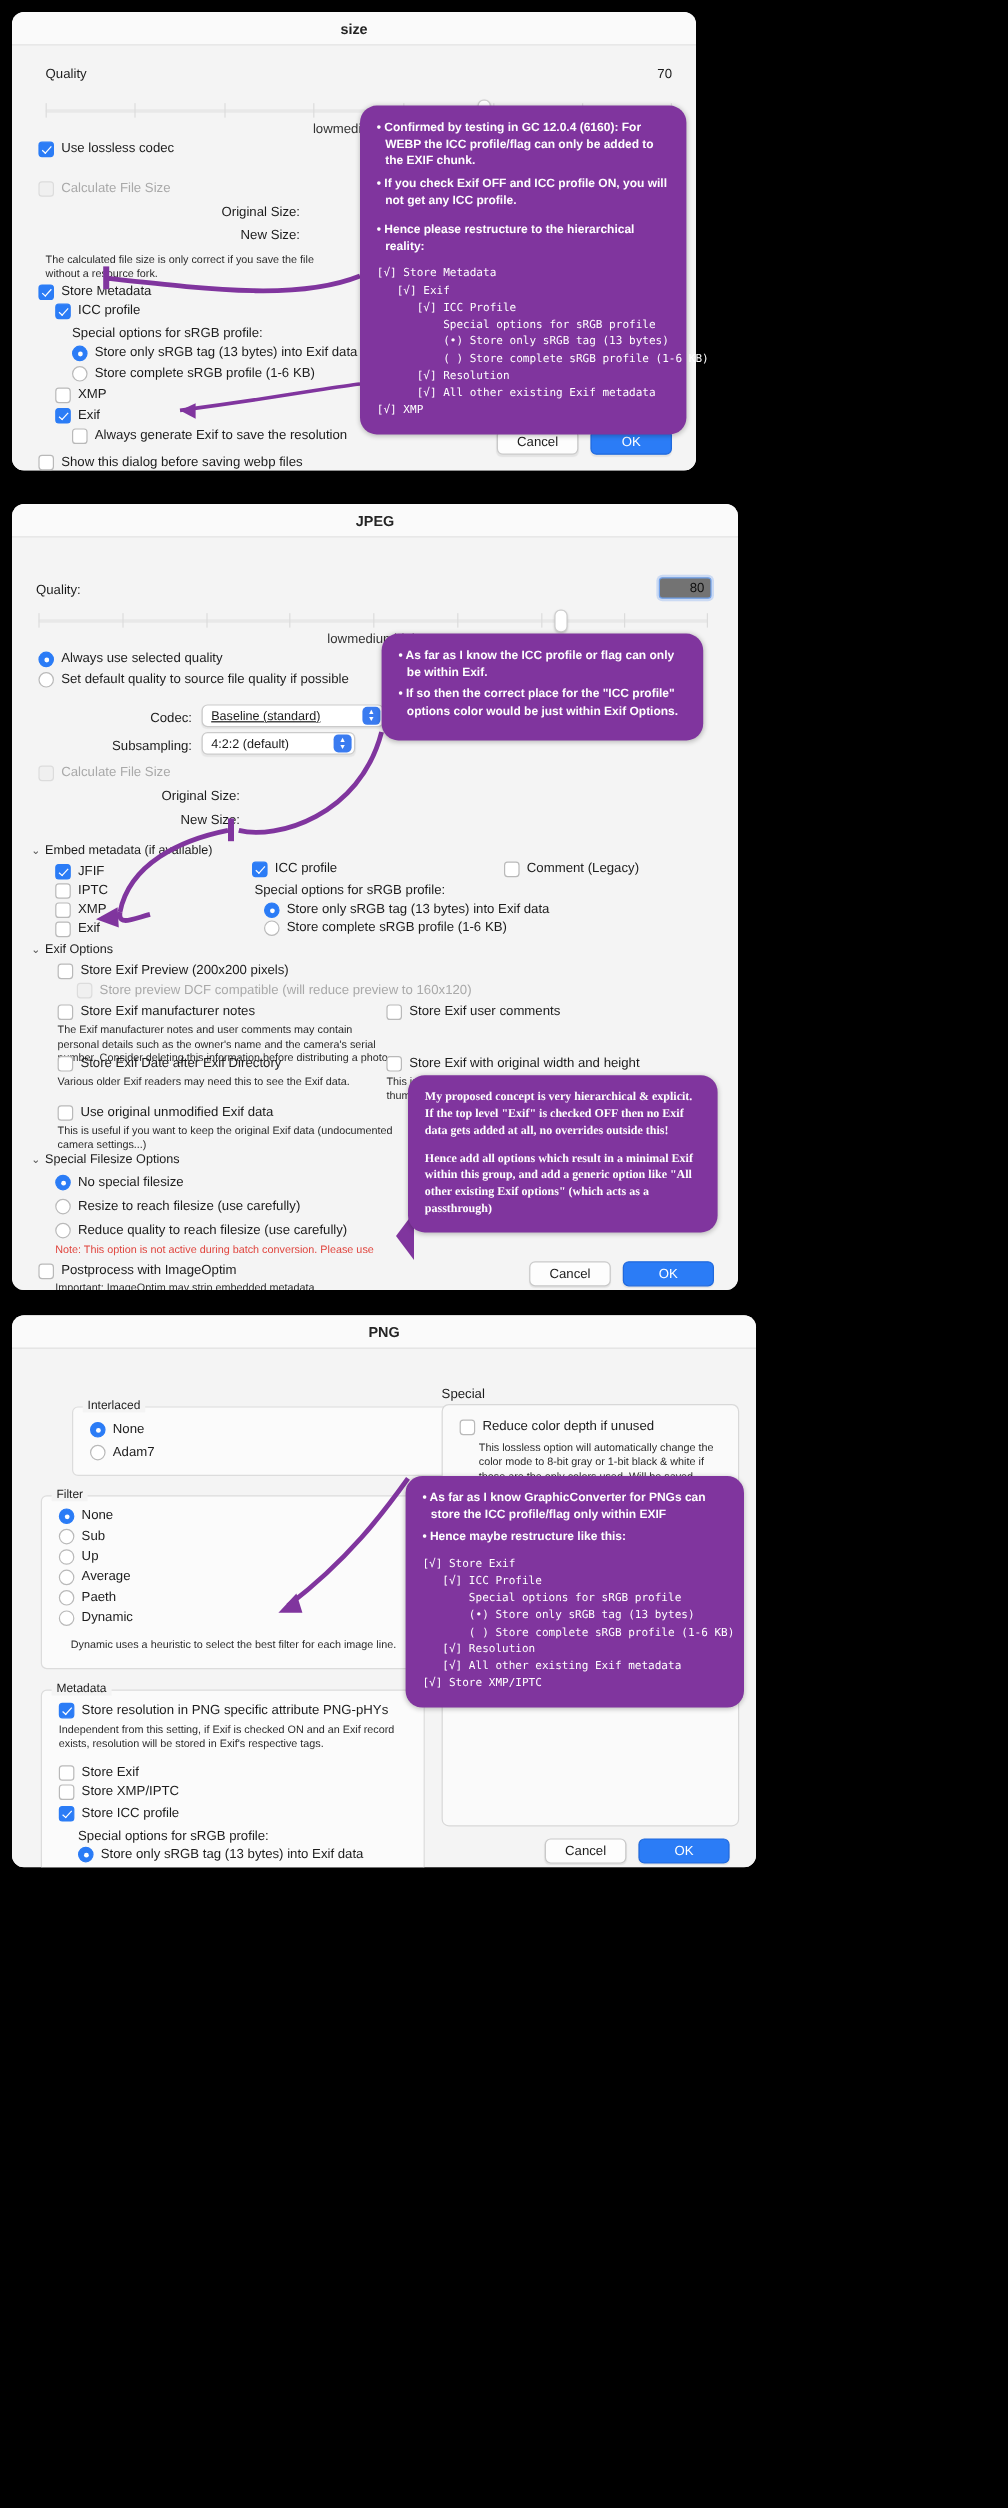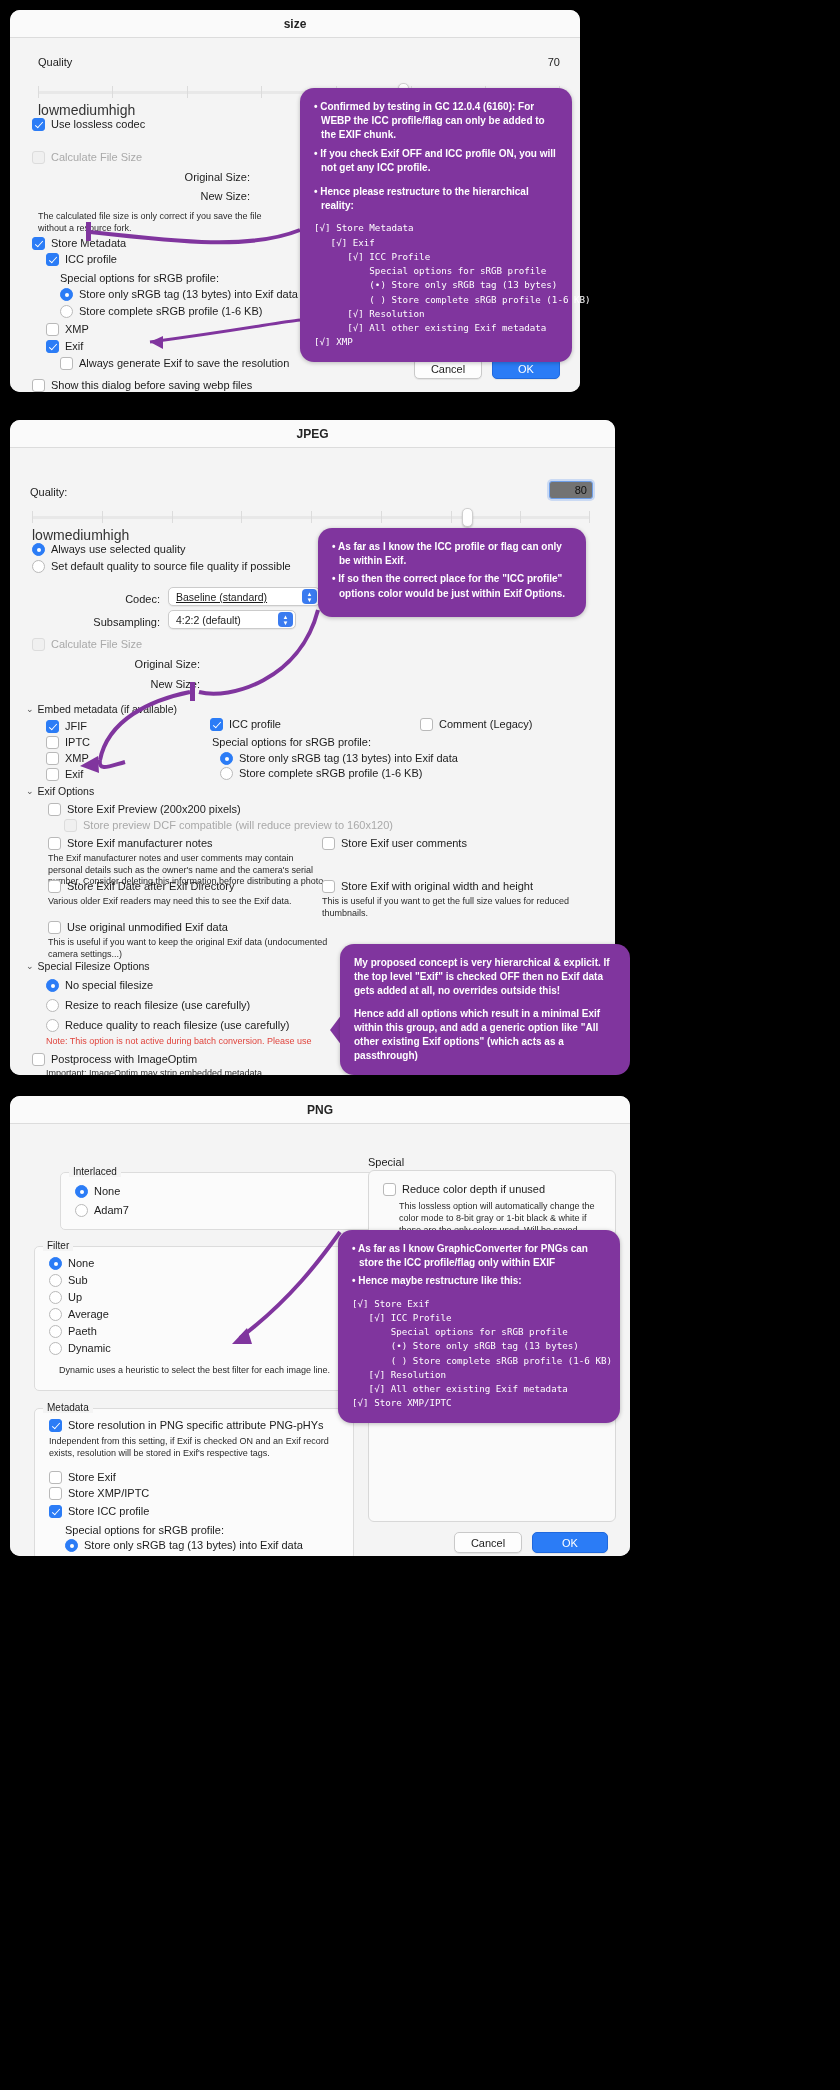--- a/index.html
+++ b/index.html
@@ -74,21 +74,21 @@
     background: #e8e8e8; border-radius: 2px;
   }
   .slider .tick {
     position: absolute; top: 2px; width: 1px; height: 12px; background: #dcdcdc;
   }
   .slider .knob {
     position: absolute; top: -1px; width: 11px; height: 19px;
     background: #fff; border-radius: 5px; border: 1px solid #cfcfcf;
     box-shadow: 0 1px 2px rgba(0,0,0,.2);
   }
-  .scale-lbls { display: flex; justify-content: flex-start; font-size: 14px; color: #333; }
+  .scale-lbls { display: flex; justify-content: center; font-size: 11px; color: #333; }
 
   
   .popup {
     height: 19px; background: #fff; border: 1px solid #cbcbcb;
     border-radius: 5px; display: inline-flex; align-items: center;
     padding: 0 20px 0 7px; font-size: 10.5px; color: #1c1c1c;
     position: relative; box-shadow: 0 1px 1px rgba(0,0,0,.06);
   }
   .popup .arrows {
     position: absolute; right: 2px; top: 1px; bottom: 1px; width: 15px;
@@ -460,21 +460,21 @@
     <path d="M 330,1030 L 345,1010 L 345,1050 Z" fill="#80359e"></path>
   </svg>
 
   <div class="callout" style="left:318px; top:528px; width:268px;">
     <div class="bullets">
       <p>• As far as I know the ICC profile or flag can only be within Exif.</p>
       <p>• If so then the correct place for the "ICC profile" options color would be just within Exif Options.</p>
     </div>
   </div>
 
-  <div class="callout" style="left:340px; top:944px; width:290px;">
+  <div class="callout" style="left:340px; top:896px; width:258px;font-family:Liberation Serif, serif;">
     <div class="plain">
       <p>My proposed concept is very hierarchical &amp; explicit. If the top level "Exif" is checked OFF then no Exif data gets added at all, no overrides outside this!</p>
       <p style="margin-bottom:0">Hence add all options which result in a minimal Exif within this group, and add a generic option like "All other existing Exif options" (which acts as a passthrough)</p>
     </div>
   </div>
 
   <div class="window" style="left:10px; top:1096px; width:620px; height:460px;">
     <div class="titlebar">
       <span class="title">PNG</span>
     </div>

